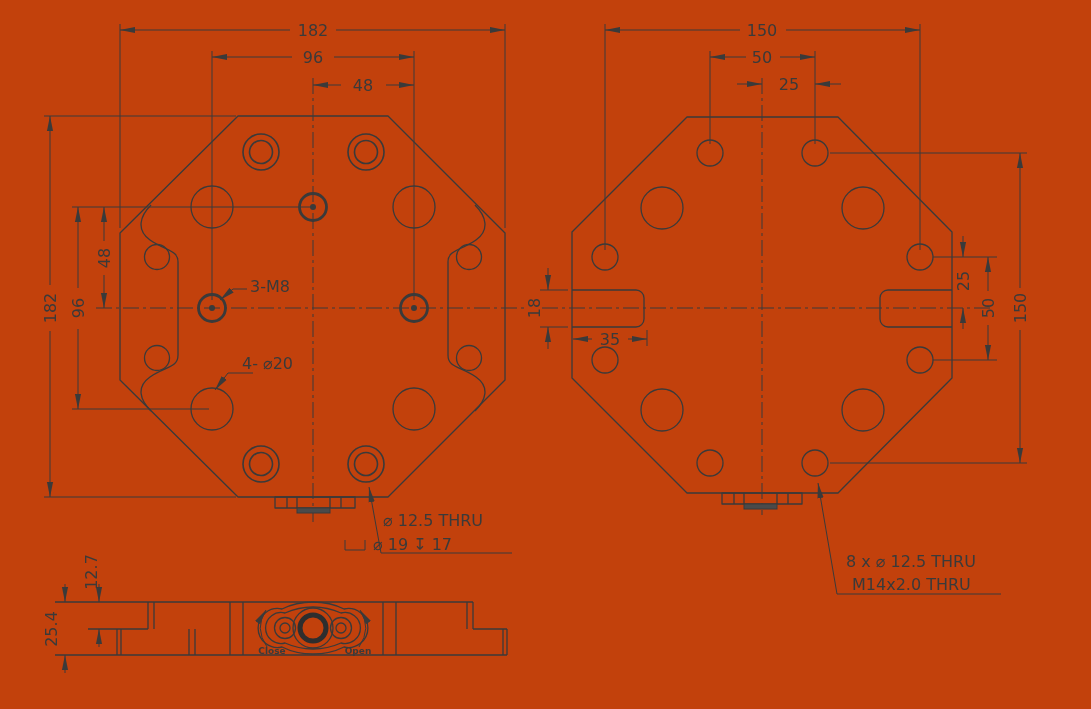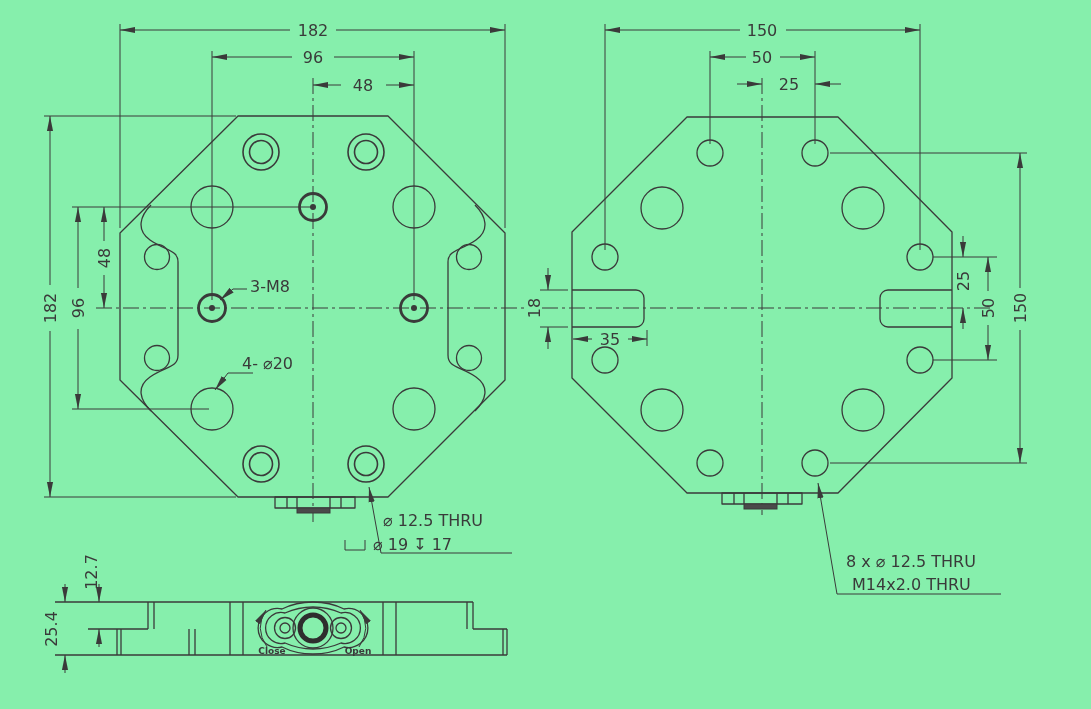--- a/index.html
+++ b/index.html
@@ -1,16 +1,16 @@
 <!DOCTYPE html>
 <html><head>
 <meta charset="utf-8">
 <style>
   html,body{margin:0;padding:0;background:#ffffff;}
-  #sheet{position:relative;width:1091px;height:709px;background:#86efac;overflow:hidden;}
+  #sheet{position:relative;width:1091px;height:709px;background:#c2410c;overflow:hidden;}
   svg{display:block;}
   .ln{stroke:#3a3a3a;stroke-width:1.3;fill:none;stroke-linejoin:round;stroke-linecap:butt;}
   .hole{stroke:#3a3a3a;stroke-width:1.3;fill:none;}
   .cb{stroke:#3a3a3a;stroke-width:1.6;fill:none;}
   .bold{stroke:#3a3a3a;stroke-width:2.8;fill:none;}
   .ring{stroke:#2e2e2e;stroke-width:5;fill:none;}
   .cl{stroke:#3a3a3a;stroke-width:1;fill:none;stroke-dasharray:16 4 3 4;}
   .dim{stroke:#3a3a3a;stroke-width:1;fill:none;}
   text{font-family:"DejaVu Sans",sans-serif;font-size:16px;fill:#3a3a3a;}
   .small{font-size:9px;font-weight:bold;}

